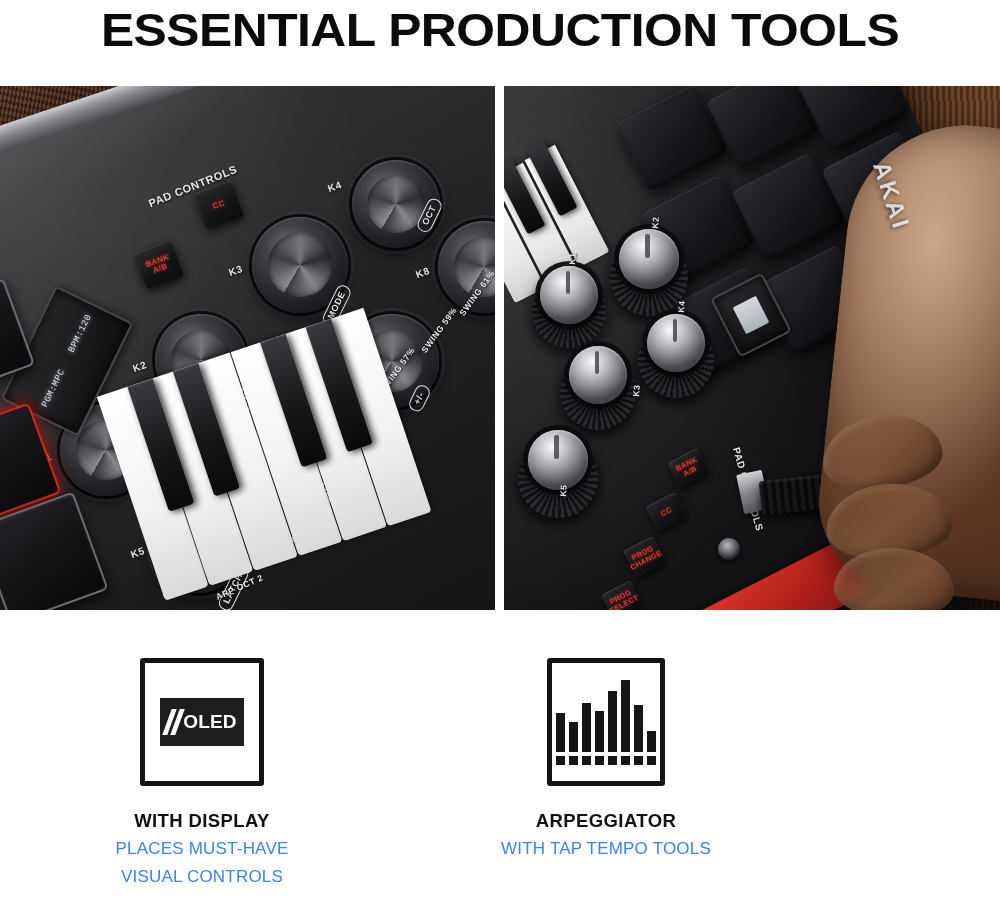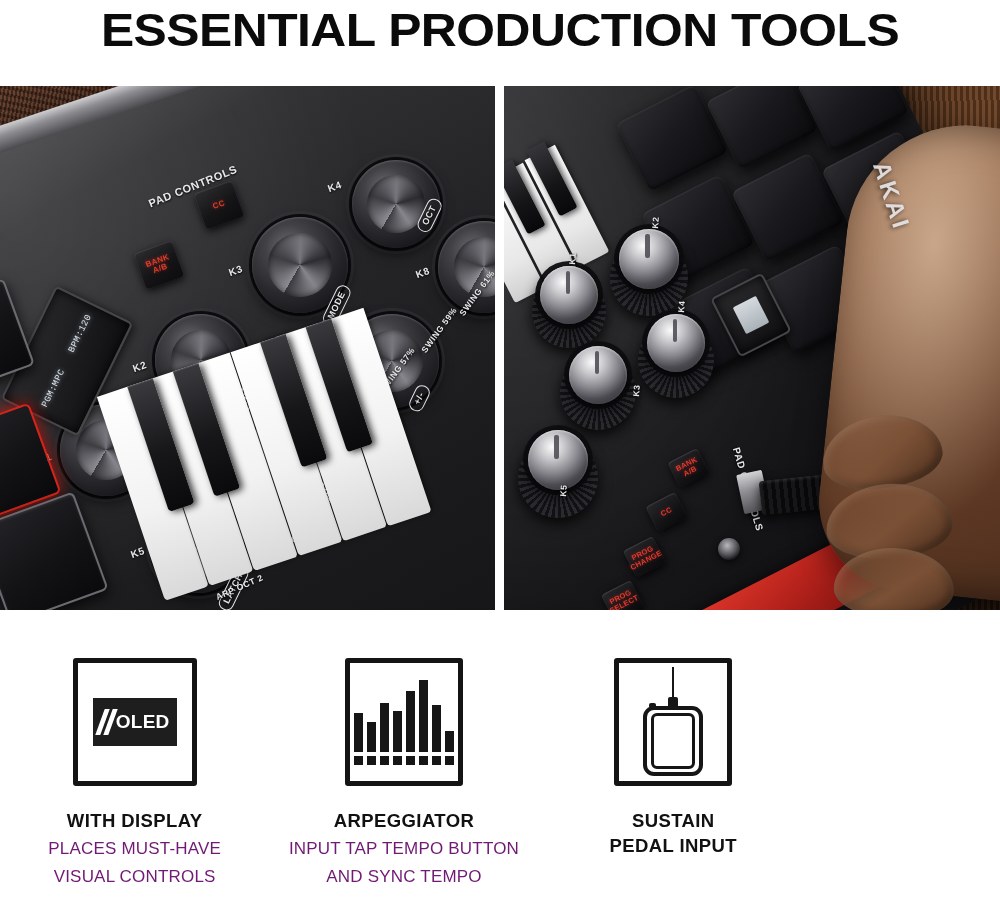--- a/index.html
+++ b/index.html
@@ -280,21 +280,21 @@
     position: absolute; left: 26px; top: 36px; width: 7px; height: 5px;
     background: #161616; border-radius: 2px;
   }
 
   .feat-title {
     margin-top: 22px; font-size: 18.5px; font-weight: 700;
     color: #111; letter-spacing: .4px; text-align: center; line-height: 1.36;
   }
   .feat-sub {
     margin-top: 4px; font-size: 17px; font-weight: 400;
-    color: #701a75; letter-spacing: .2px; text-align: center; line-height: 1.42;
+    color: #3b82f6; letter-spacing: .2px; text-align: center; line-height: 1.42;
   }
 </style>
 </head>
 <body>
 
 <div class="page">
 
   <div class="headline">ESSENTIAL PRODUCTION TOOLS</div>
 
   <div class="photo-strip">
@@ -476,31 +476,17 @@
               <i></i>
               <i></i>
               <i></i>
               <i></i>
               <i></i>
               <i></i>
             </div>
         </div>
       </div>
       <div class="feat-title">ARPEGGIATOR</div>
-      <div class="feat-sub">INPUT TAP TEMPO BUTTON</div>
-      <div class="feat-sub">AND SYNC TEMPO</div>
+      <div class="feat-sub">WITH TAP TEMPO TOOLS</div>
     </div>
 
-    <div class="feature">
-      <div class="icon-box narrow">
-        <div class="pedal-wrap">
-          <div class="pedal-cord"></div>
-          <div class="pedal-plug"></div>
-          <div class="pedal-body"></div>
-          <div class="pedal-inner"></div>
-          <div class="pedal-nub"></div>
-        </div>
-      </div>
-      <div class="feat-title">SUSTAIN</div>
-      <div class="feat-title" style="margin-top:0;">PEDAL INPUT</div>
-    </div>
   </div>
 </div>
 
 </body></html>

